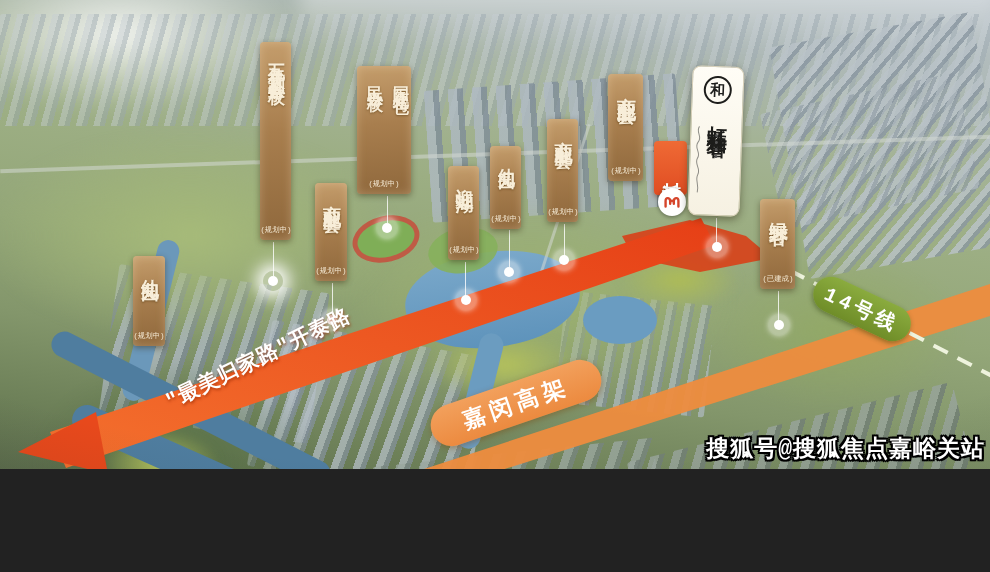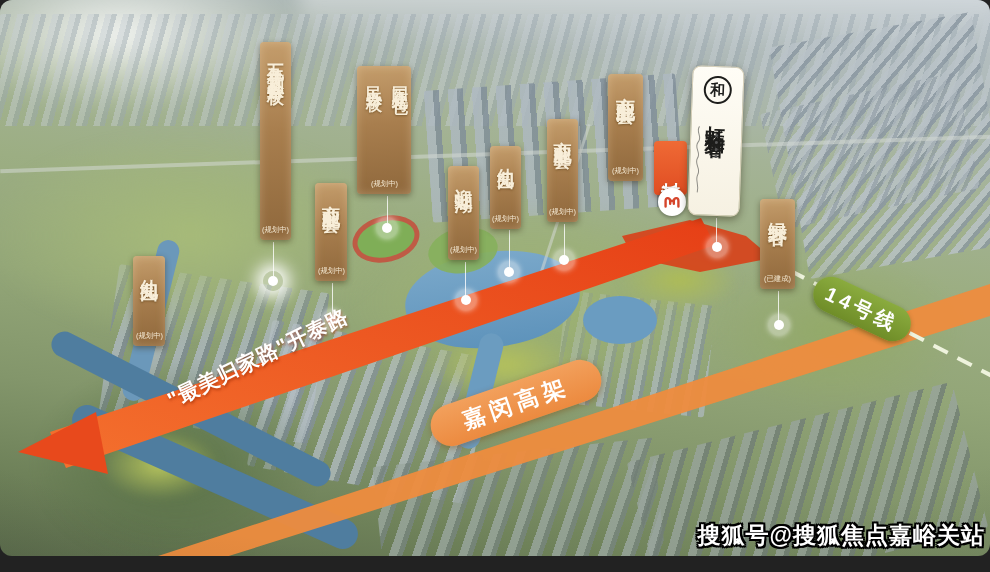--- a/index.html
+++ b/index.html
@@ -1,18 +1,18 @@
 <!DOCTYPE html>
 <html><head>
 <meta charset="utf-8">
 <style>
   html,body{margin:0;padding:0;background:#222;}
-  #stage{position:relative;width:990px;height:556px;overflow:hidden;
-         font-family:Liberation Sans, sans-serif;
-         background:linear-gradient(188deg,#b9c3c9 0%,#aeb9b7 14%,#a4b396 28%,#9cae83 42%,#93a678 58%,#83966b 74%,#6e8159 88%,#5d6d4d 100%);border-radius:12px;}
+  #stage{position:relative;width:990px;height:469px;overflow:hidden;
+         font-family:Liberation Mono, monospace;
+         background:linear-gradient(188deg,#b9c3c9 0%,#aeb9b7 14%,#a4b396 28%,#9cae83 42%,#93a678 58%,#83966b 74%,#6e8159 88%,#5d6d4d 100%);}
   #stage *{box-sizing:border-box;}
   
   .bldg{position:absolute;opacity:.8;border-radius:3px;}
   .haze{position:absolute;filter:blur(10px);}
   .blob{position:absolute;border-radius:50%;filter:blur(5px);}
   .water{position:absolute;}
   .roadline{position:absolute;background:#d3d9d4;opacity:.55;}
   .stadium{position:absolute;border:5px solid #bf5b45;border-radius:50%;background:#7fae57;}
   .field{position:absolute;border-radius:50%;background:#86b05c;opacity:.9;}
   

